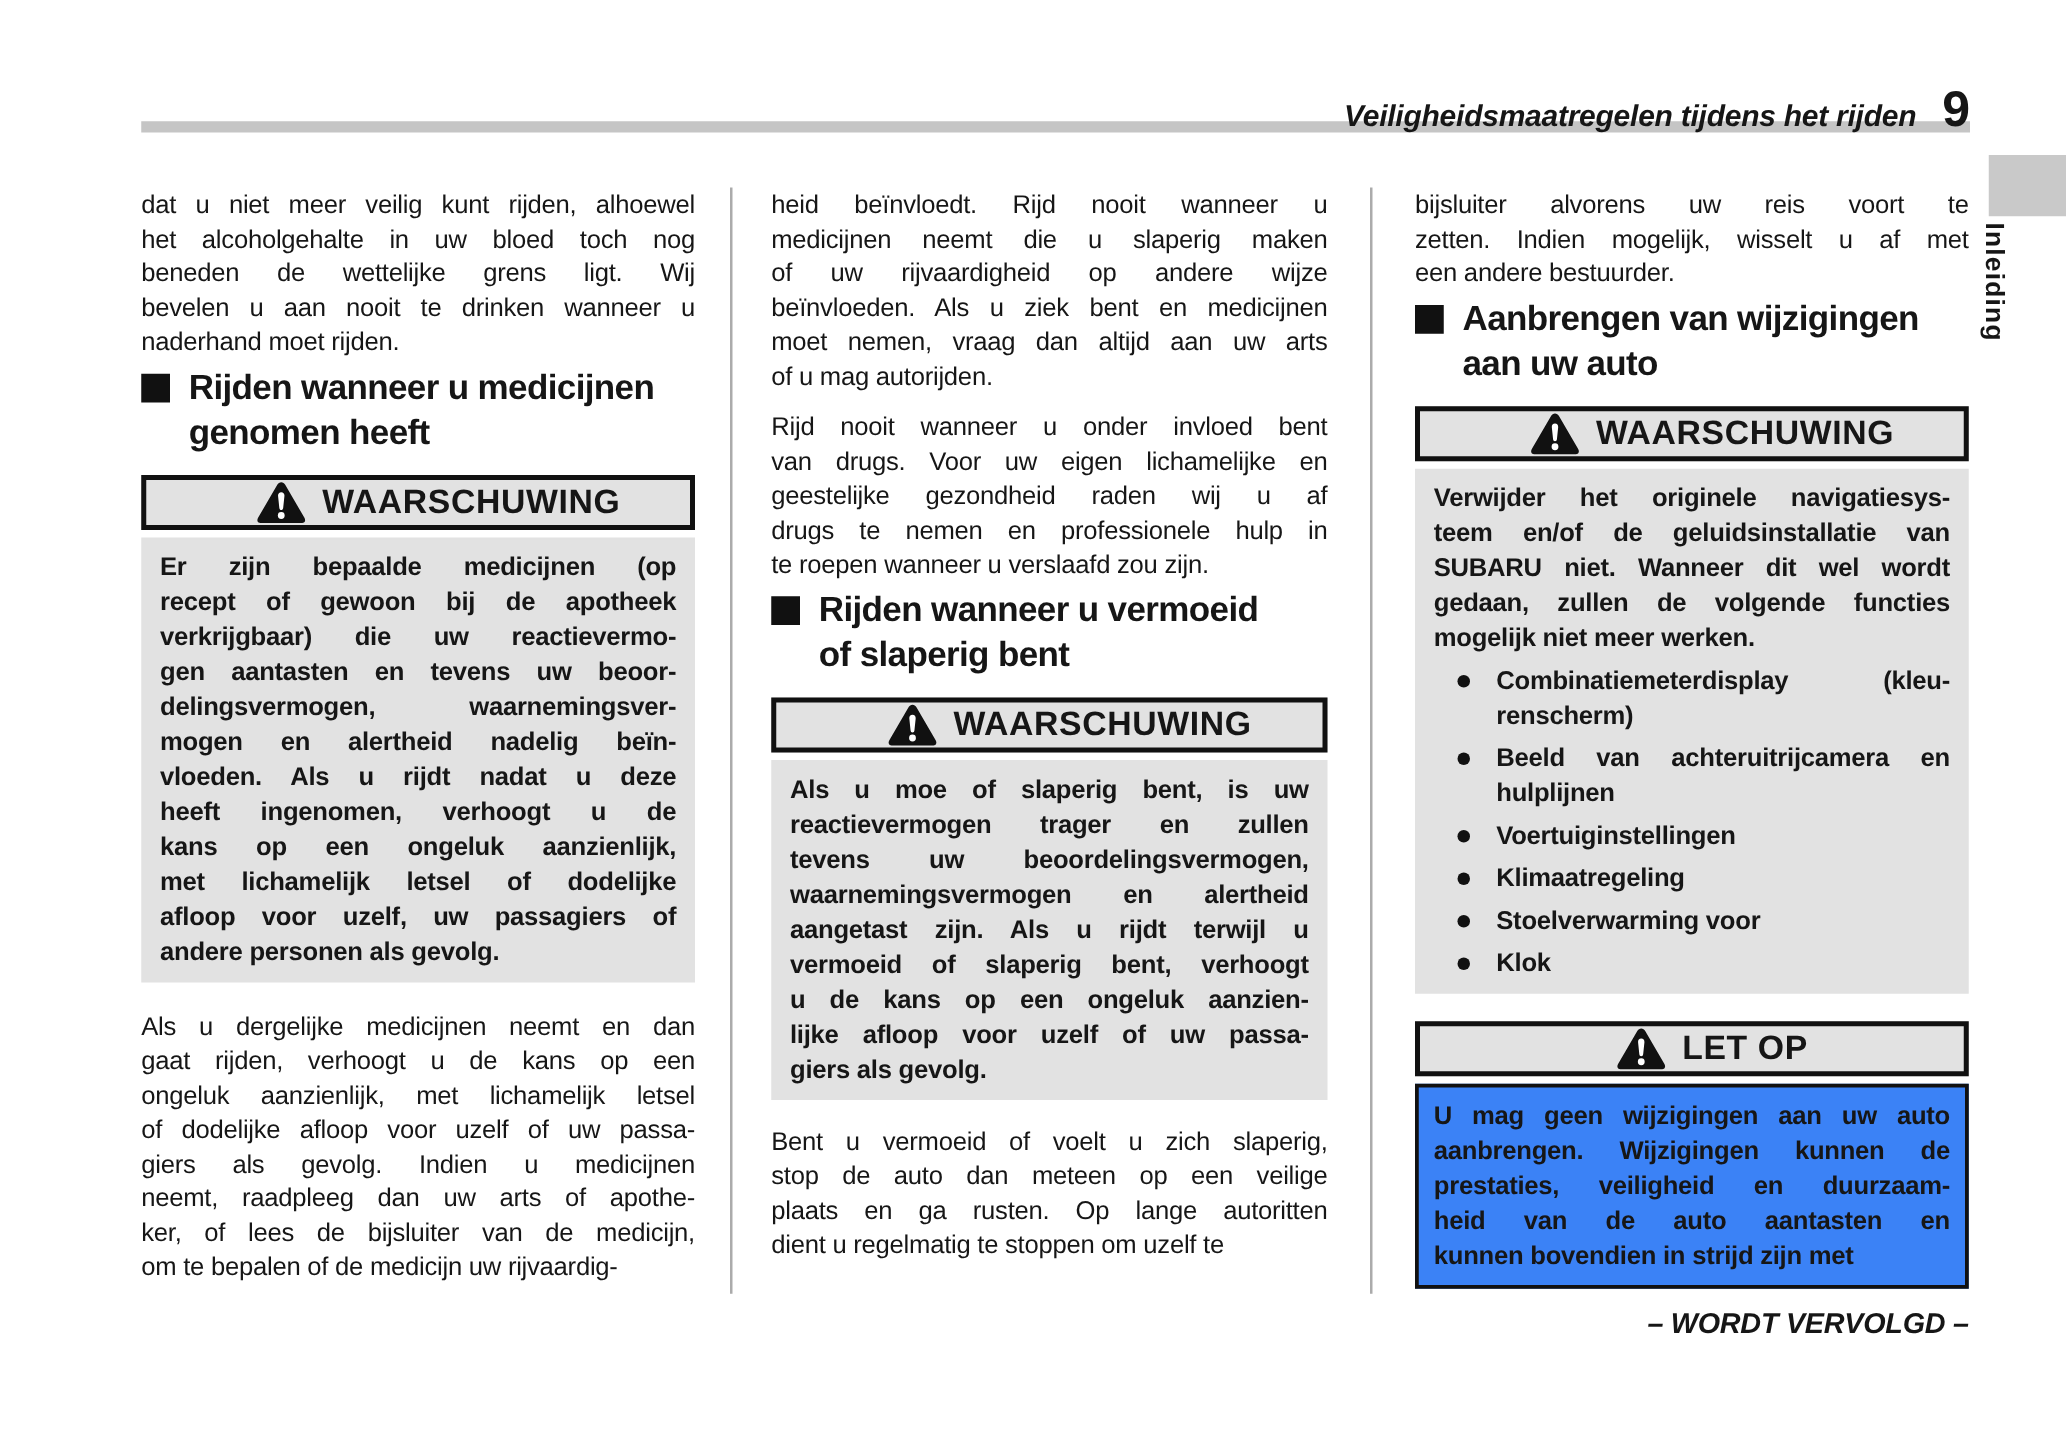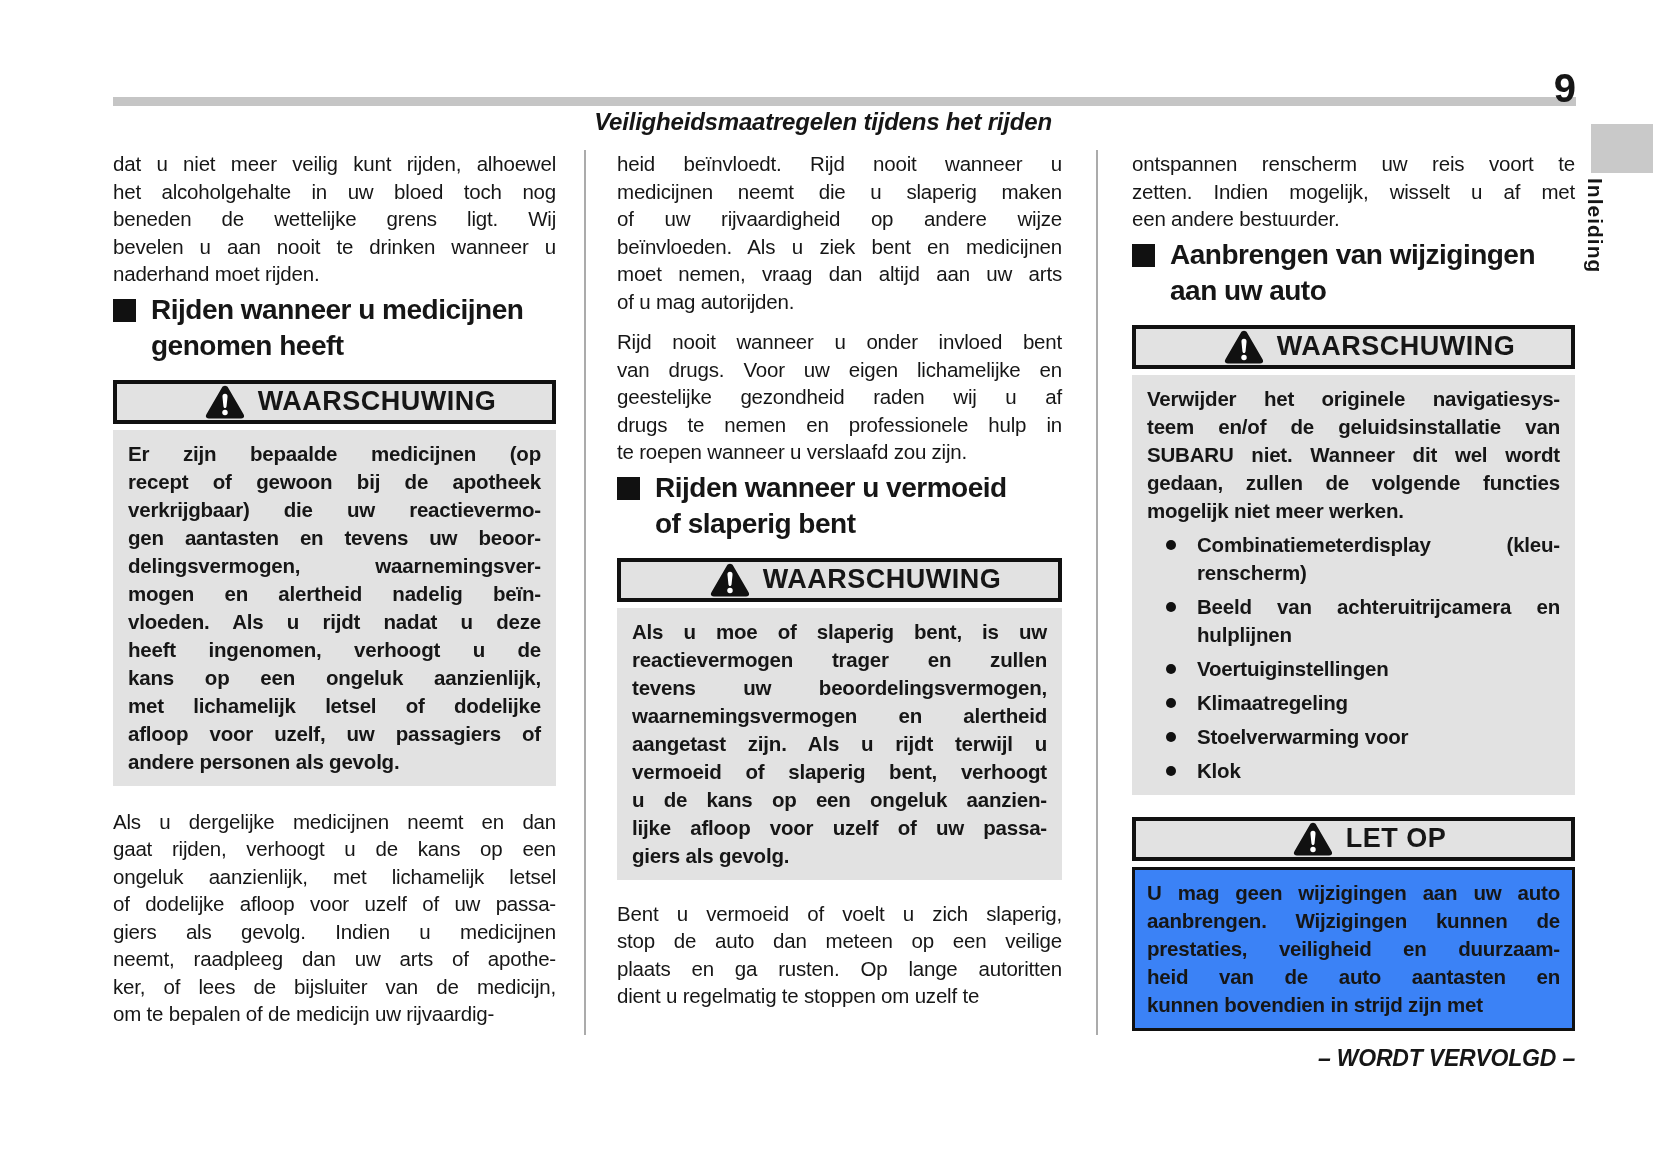--- a/index.html
+++ b/index.html
@@ -5,22 +5,22 @@
   html,body { margin:0; padding:0; }
   body {
     width:1653px; height:1165px; position:relative; overflow:hidden;
     background:#ffffff; color:#161616;
     font-family:"Liberation Sans", sans-serif;
   }
 
   
   .header-rule { position:absolute; left:113px; top:97px; width:1463px; height:9px; background:#c5c5c5; }
   .header-title {
-    position:absolute; left:113px; top:80px; width:1420px; text-align:center;
-    font-style:italic; font-weight:bold; font-size:24px; letter-spacing:-0.2px;margin-top:28px;
+    position:absolute; left:113px; top:80px; width:1420px; text-align:right;
+    font-style:italic; font-weight:bold; font-size:24px; letter-spacing:-0.2px;
   }
   .page-number {
     position:absolute; left:1478px; top:66px; width:98px; text-align:right;
     font-weight:bold; font-size:40px;
   }
   .side-tab { position:absolute; left:1591px; top:124px; width:62px; height:49px; background:#c9c9c9; }
   .side-tab-label {
     position:absolute; left:1583px; top:178px; height:130px;
     writing-mode:vertical-rl; text-orientation:mixed;
     font-weight:bold; font-size:21px; letter-spacing:1px;
@@ -189,21 +189,21 @@
   <div class="para lines mt20">
       <div>Bent u vermoeid of voelt u zich slaperig,</div>
       <div>stop de auto dan meteen op een veilige</div>
       <div>plaats en ga rusten. Op lange autoritten</div>
       <div>dient u regelmatig te stoppen om uzelf te</div>
     </div>
 </div>
 
 <div class="col" id="col3">
   <div class="para lines">
-      <div>ontspannen renscherm uw reis voort te</div>
+      <div>bijsluiter alvorens uw reis voort te</div>
       <div>zetten. Indien mogelijk, wisselt u af met</div>
       <div>een andere bestuurder.</div>
     </div>
 
   <div class="section-heading">
     <span class="square"></span>
     <div class="lines heading-lines">
         <div>Aanbrengen van wijzigingen</div>
         <div>aan uw auto</div>
       </div>

